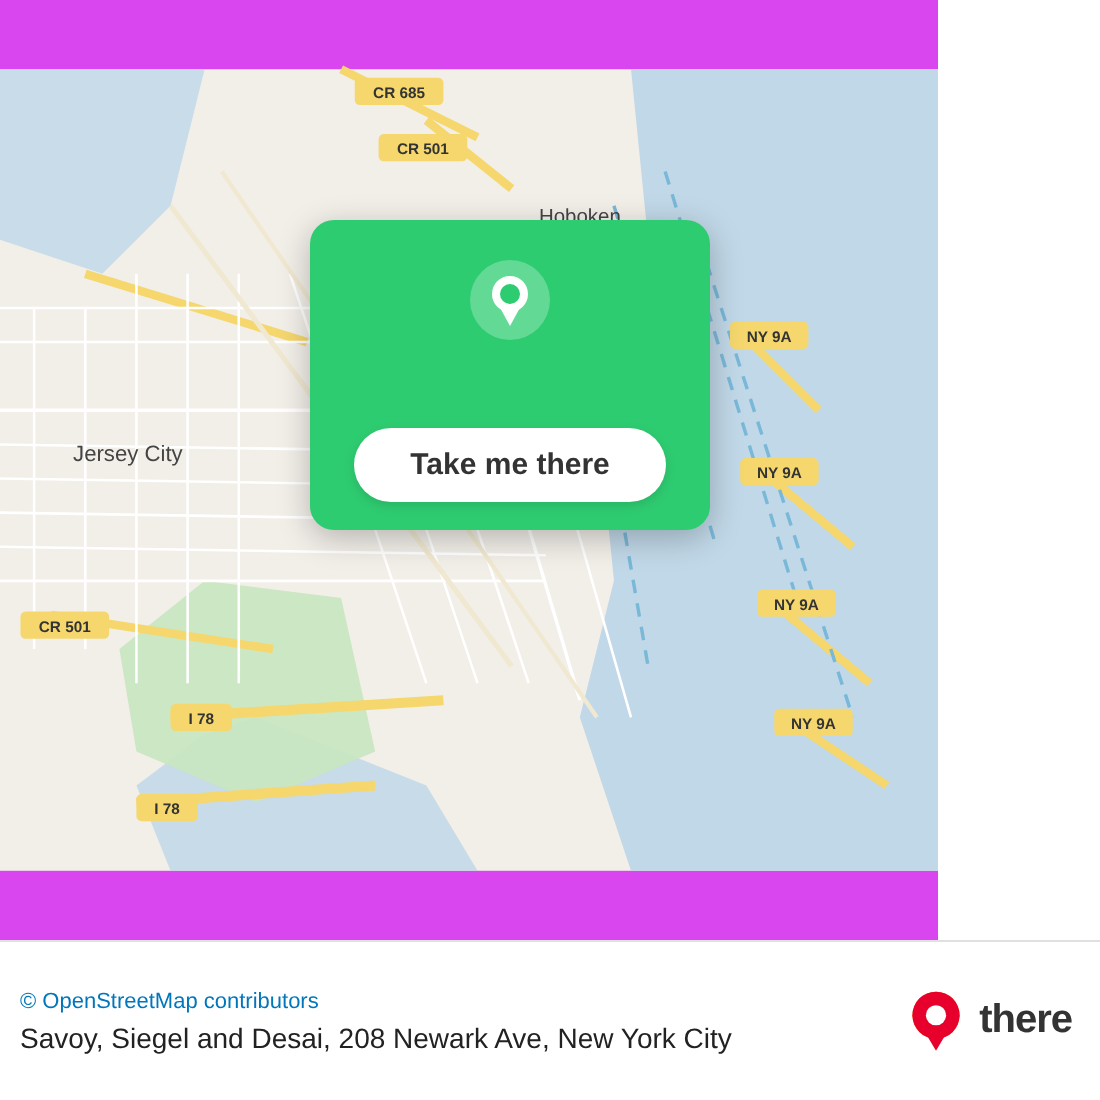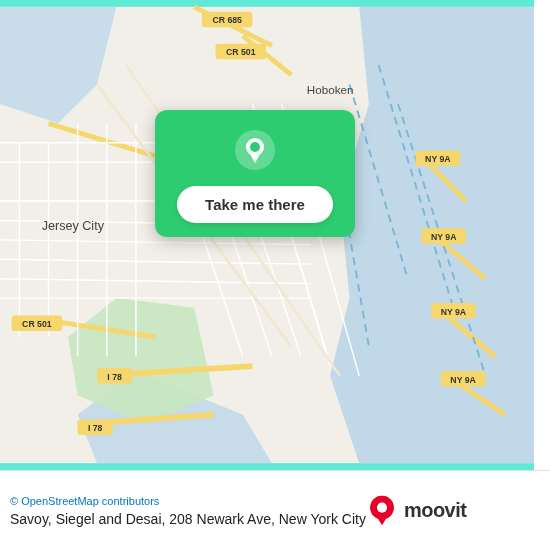--- a/index.html
+++ b/index.html
@@ -5,25 +5,25 @@
     * { margin: 0; padding: 0; box-sizing: border-box; }
     body {
       width: 550px;
       height: 550px;
       overflow: hidden;
       font-family: Arial, sans-serif;
       position: relative;
     }
 
     #map-container {
-      width: 534px;
+      width: 469px;
       height: 470px;
       position: relative;
       overflow: hidden;
-      background-color: #5eead4;
+      background-color: #d946ef;
     }
 
     
     #map-svg {
       width: 100%;
       height: 100%;
       position: absolute;
       top: 0; left: 0;
     }
 
@@ -53,32 +53,34 @@
       background: white;
       border: none;
       border-radius: 24px;
       padding: 10px 28px;
       font-size: 15px;
       font-weight: 600;
       color: #333;
       cursor: pointer;
       white-space: nowrap;
       box-shadow: 0 2px 6px rgba(0,0,0,0.12);
+      margin-top: 28px;
     }
 
     
     #footer {
       width: 550px;
       height: 80px;
       background: white;
       display: flex;
       align-items: center;
-      justify-content: flex-start;
+      justify-content: space-between;
       padding: 0 14px 0 10px;
       border-top: 1px solid #e0e0e0;
+      gap: 41px;
     }
 
     #footer-text-group {
       display: flex;
       flex-direction: column;
     }
 
     #osm-attribution {
       font-size: 11px;
       color: #0077bb;
@@ -218,15 +220,15 @@
     <span id="location-name">Savoy, Siegel and Desai, 208 Newark Ave, New York City</span>
   </div>
   <div id="moovit-logo">
 
     <svg id="moovit-pin" viewBox="0 0 32 38" xmlns="http://www.w3.org/2000/svg">
       <ellipse cx="16" cy="15" rx="14" ry="14" fill="#ff6600"></ellipse>
       <ellipse cx="16" cy="15" rx="14" ry="14" fill="#e8002d"></ellipse>
       <circle cx="16" cy="15" r="6" fill="white"></circle>
       <polygon points="16,36 10,26 22,26" fill="#e8002d"></polygon>
     </svg>
-    <span id="moovit-text">moovit</span>
+    <span id="moovit-text">there</span>
   </div>
 </div>
 
 </body></html>

